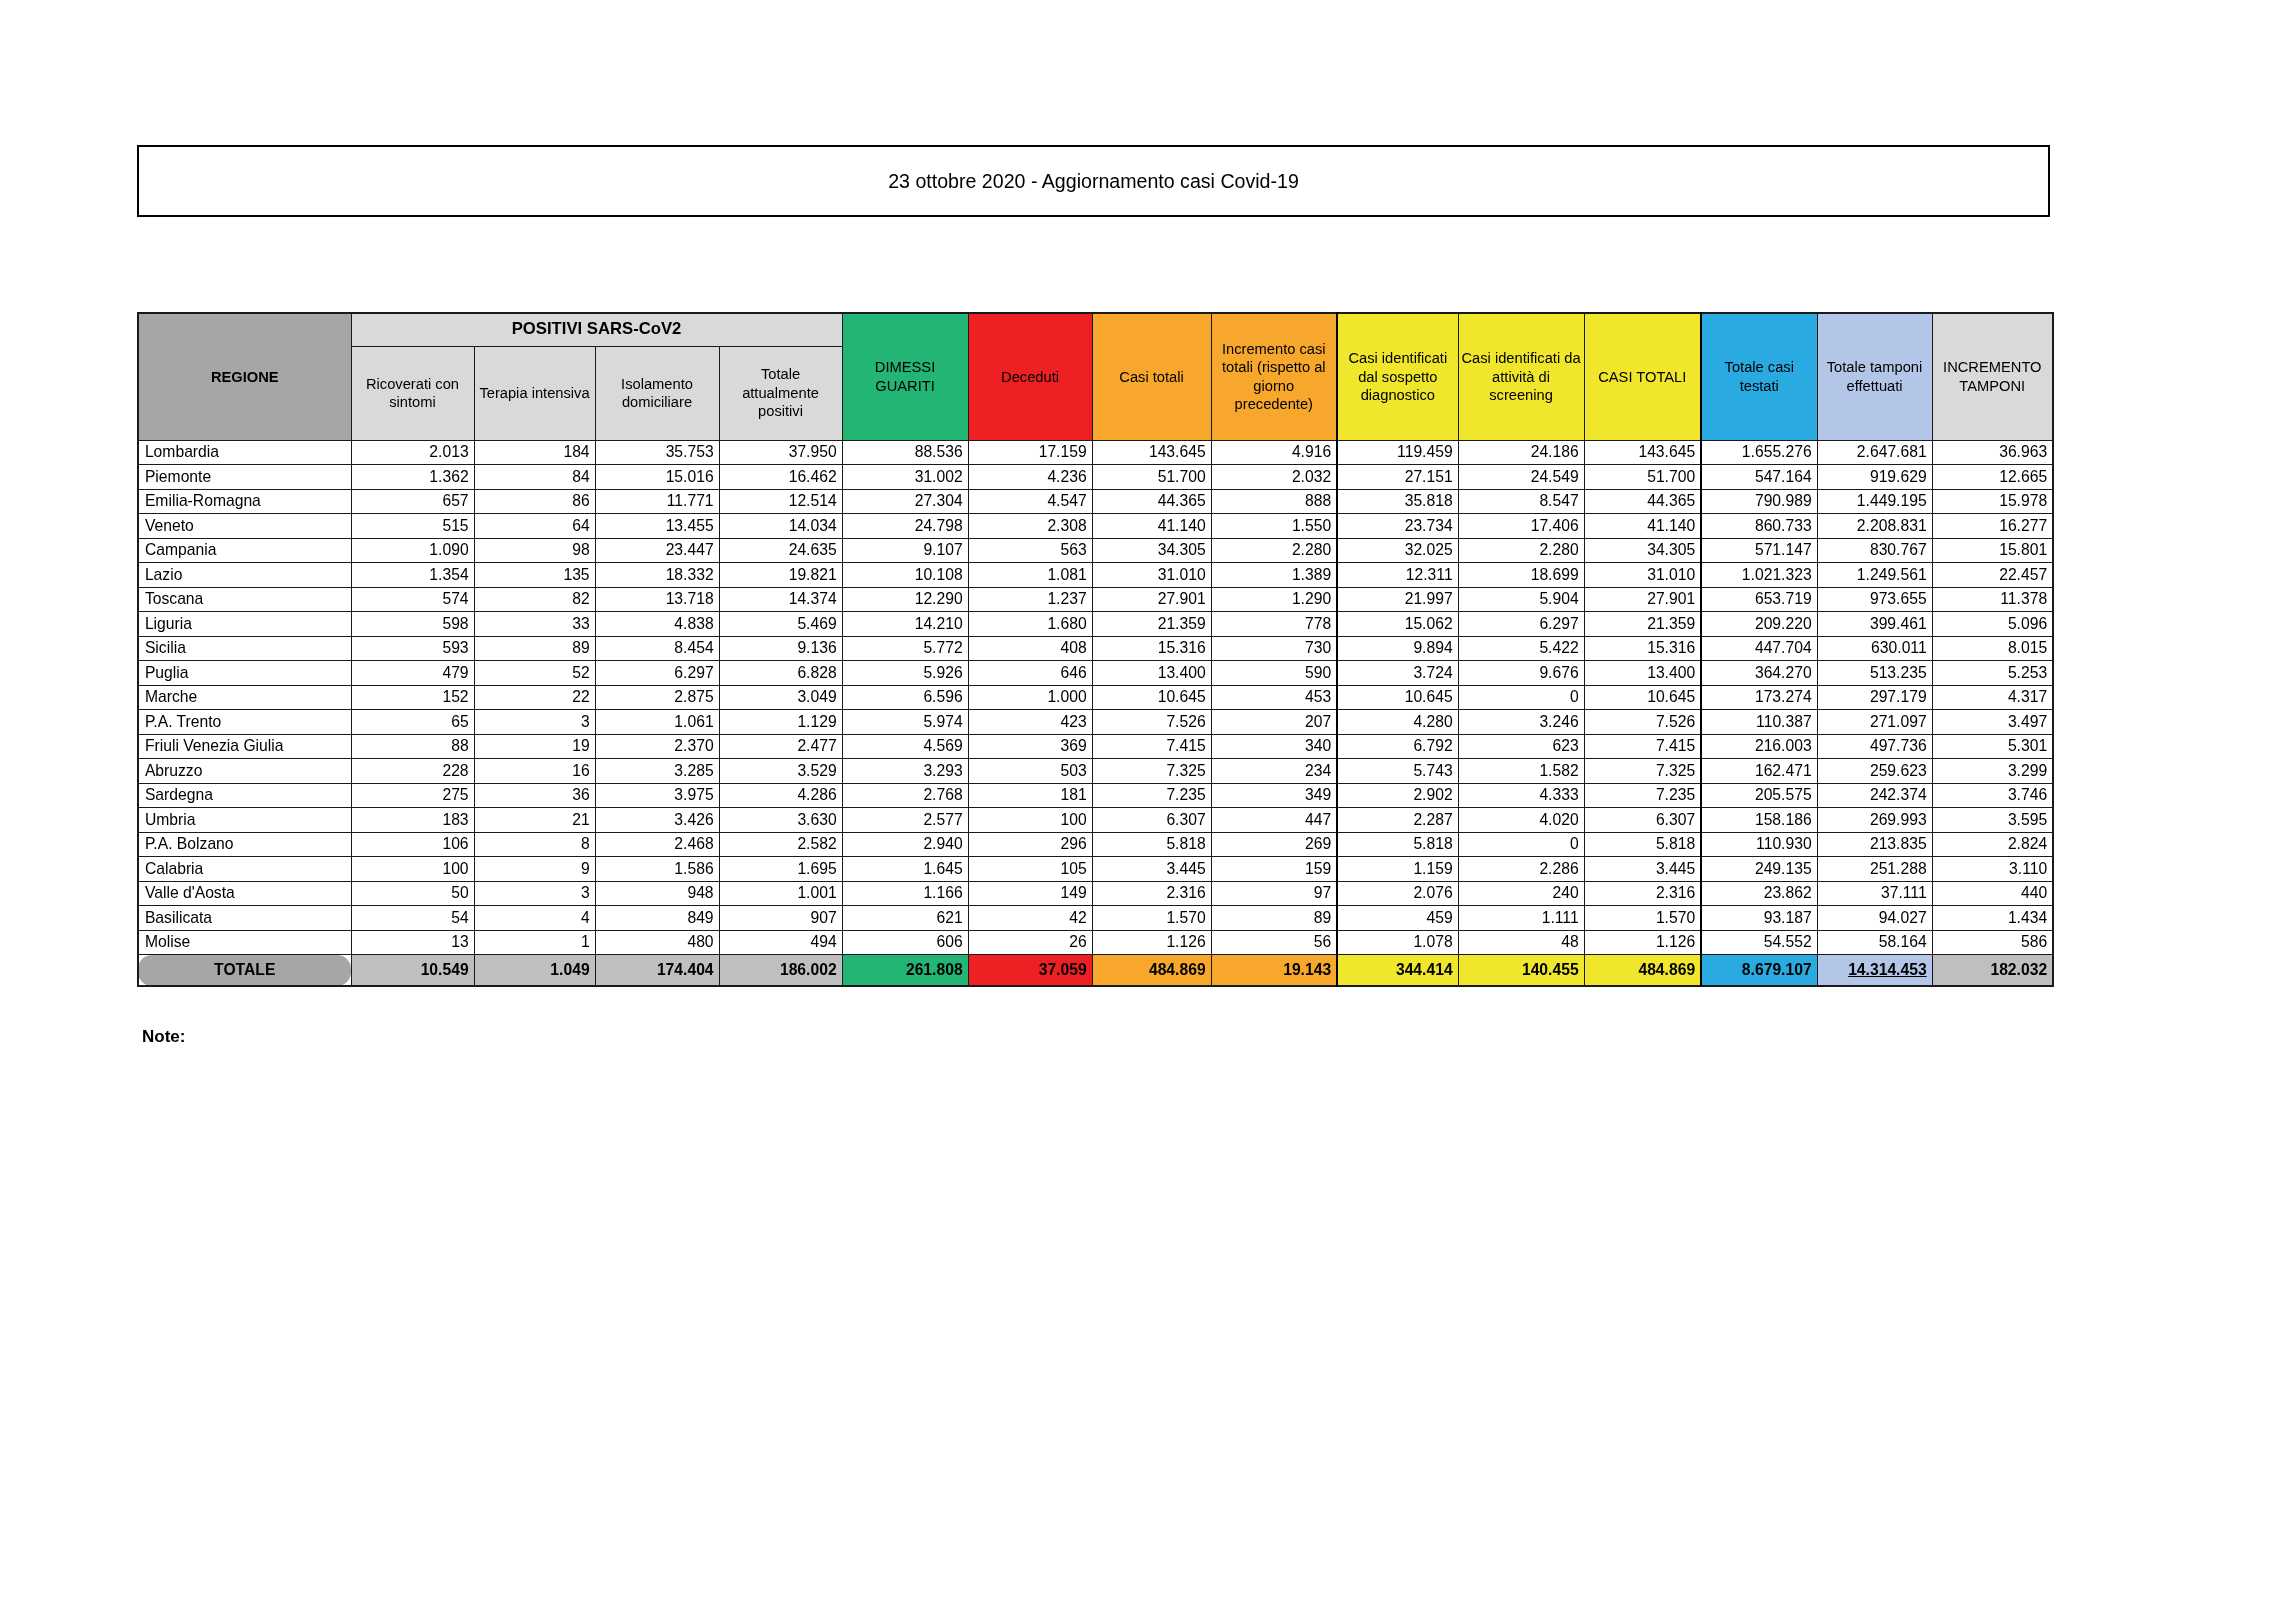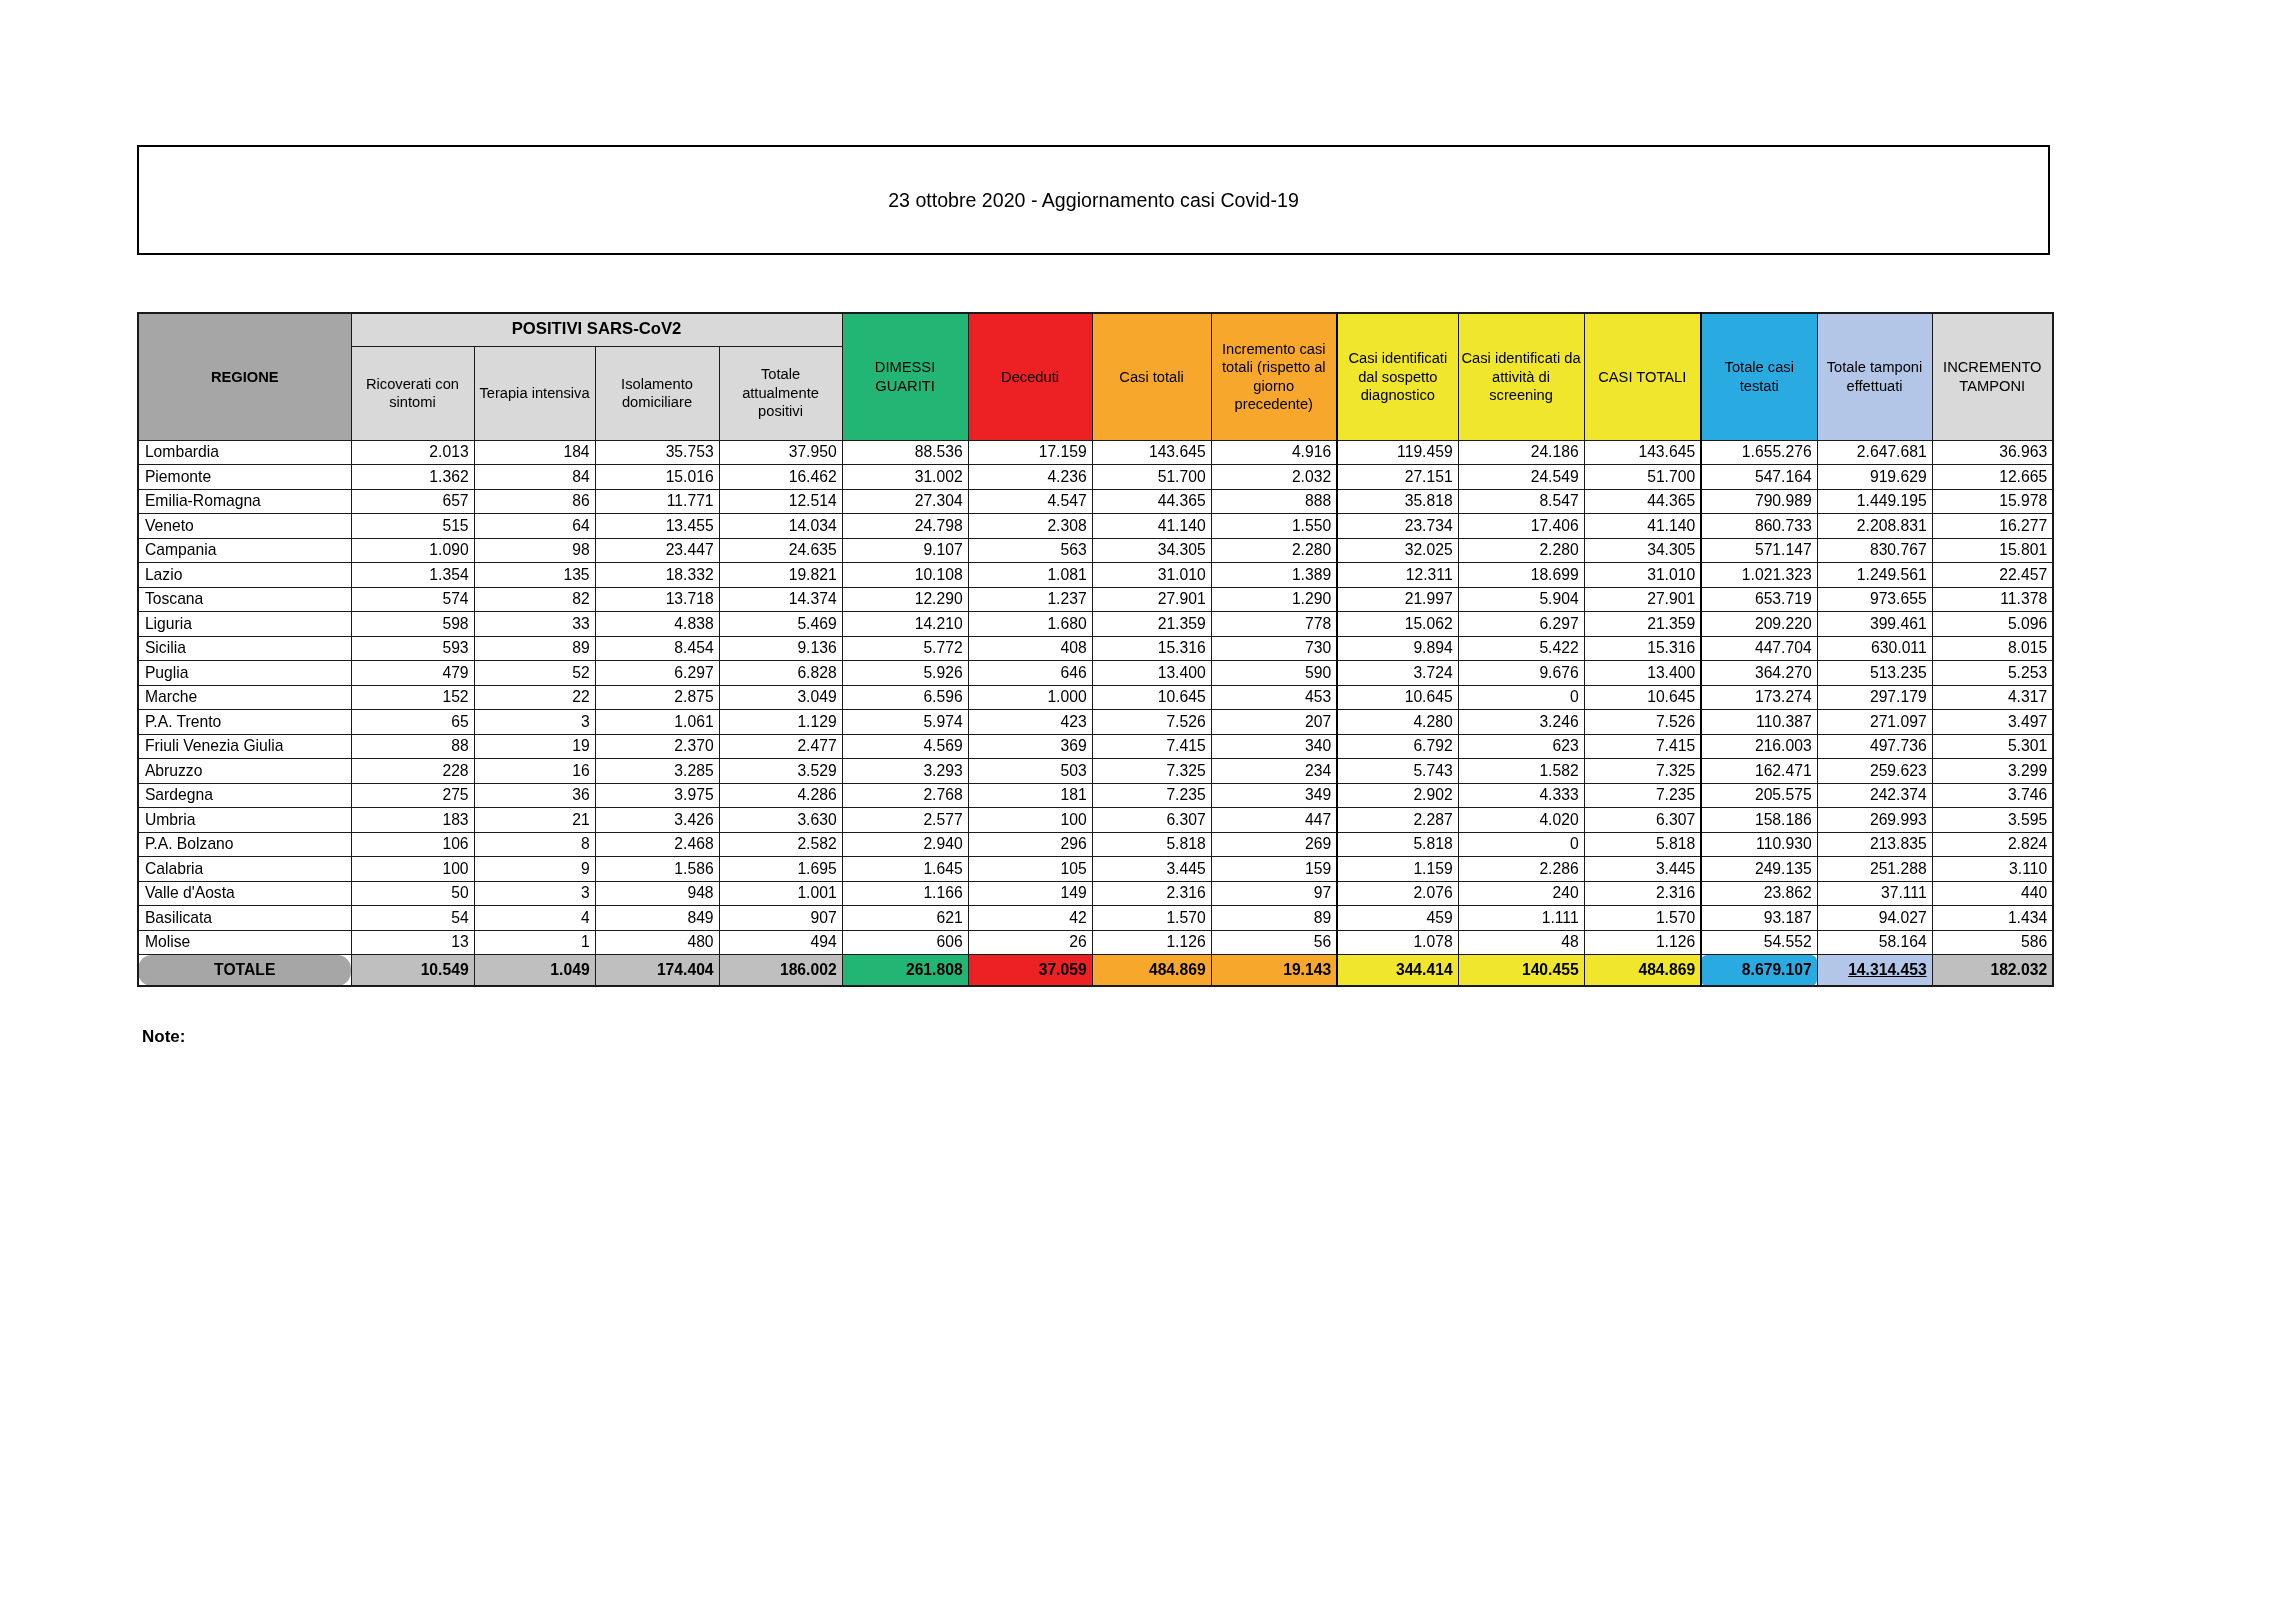--- a/index.html
+++ b/index.html
@@ -5,21 +5,21 @@
   * { margin:0; padding:0; box-sizing:border-box; }
   :root{
     --c-darkgray:#a6a6a6; --c-lightgray:#d9d9d9; --c-totgray:#bfbfbf;
     --c-green:#22b573; --c-red:#ed2024; --c-orange:#f7a82c; --c-yellow:#f0e72c;
     --c-blue:#29abe2; --c-periwinkle:#b4c6e7; --c-border:#1a1a1a;
   }
   body { background:#ffffff; font-family:"Liberation Sans", sans-serif; color:#000; }
   .page { position:relative; width:2292px; height:1621px; background:#ffffff; overflow:hidden; }
 
   .title-box{
-    position:absolute; left:137px; top:145px; width:1913px; height:110px;
+    position:absolute; left:137px; top:145px; width:1913px; height:72px;
     border:2px solid #000; display:flex; flex-direction:column;
     justify-content:space-evenly; align-items:center; text-align:center;
     font-size:19.6px; background:#fff;
   }
 
   .table-wrap{ position:absolute; left:137px; top:312px; }
   table{ border-collapse:collapse; table-layout:fixed; width:1913px;
          border:2px solid var(--c-border); font-size:15.7px; }
   th,td{ border:1px solid var(--c-border); overflow:hidden; }
 
@@ -37,21 +37,21 @@
 
   tbody td{ height:24.5px; white-space:nowrap; background:#fff; }
   td.region{ text-align:left; padding-left:5.9px;margin-top:37px; }
   td.num{ text-align:right; padding-right:4.9px; }
   .tl{ border-left:2.9px solid #000; } .tr-b{ border-right:2.9px solid #000; }
 
   tr.total td{ height:31px; font-weight:bold; background:var(--c-totgray); }
   tr.total td.tlabel{ background:var(--c-darkgray); text-align:center; padding-left:0;border-radius:14px; }
   tr.total td.grn{ background:var(--c-green); } tr.total td.red{ background:var(--c-red); }
   tr.total td.org{ background:var(--c-orange); } tr.total td.yel{ background:var(--c-yellow); }
-  tr.total td.blu{ background:var(--c-blue);border-radius:6px; } tr.total td.per{ background:var(--c-periwinkle);text-decoration:underline; }
+  tr.total td.blu{ background:var(--c-blue); } tr.total td.per{ background:var(--c-periwinkle);text-decoration:underline; }
 
   .note{ position:absolute; left:142px; top:1027px; font-size:17px; font-weight:bold; }
 </style>
 </head>
 <body>
 
 <div class="page">
 
   <div class="title-box">
     <div>23 ottobre 2020 - Aggiornamento casi Covid-19</div>

